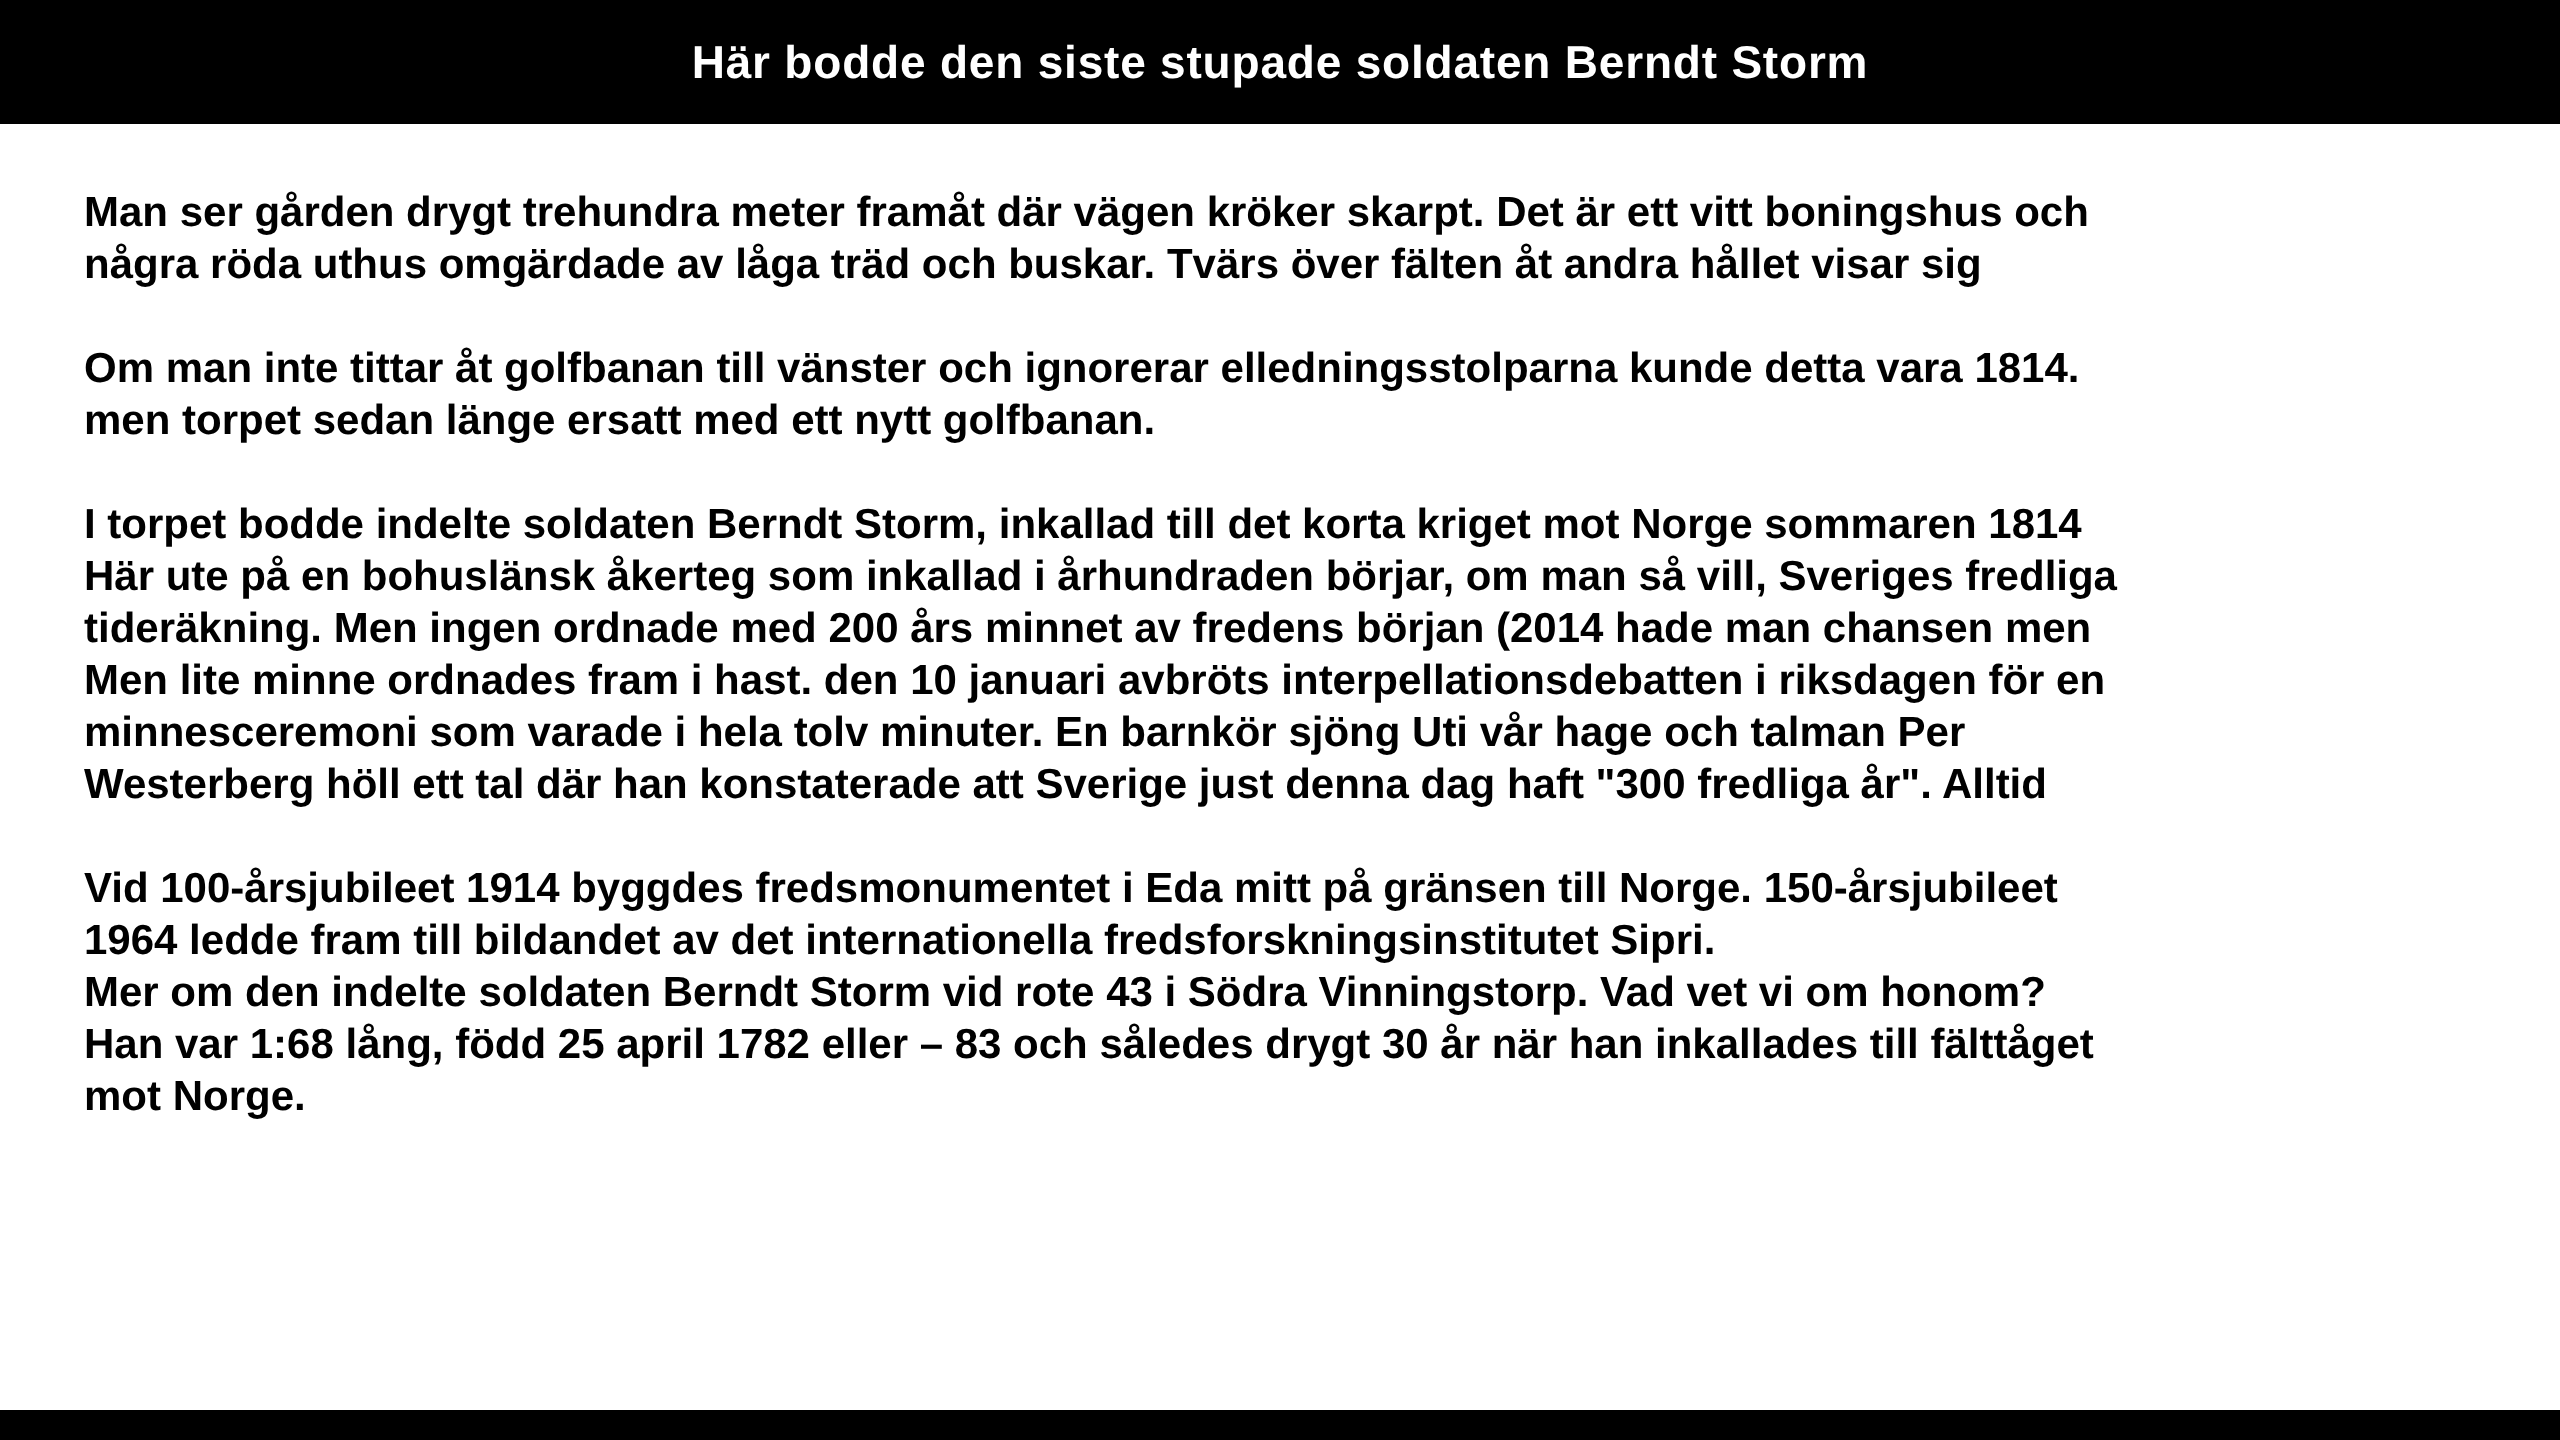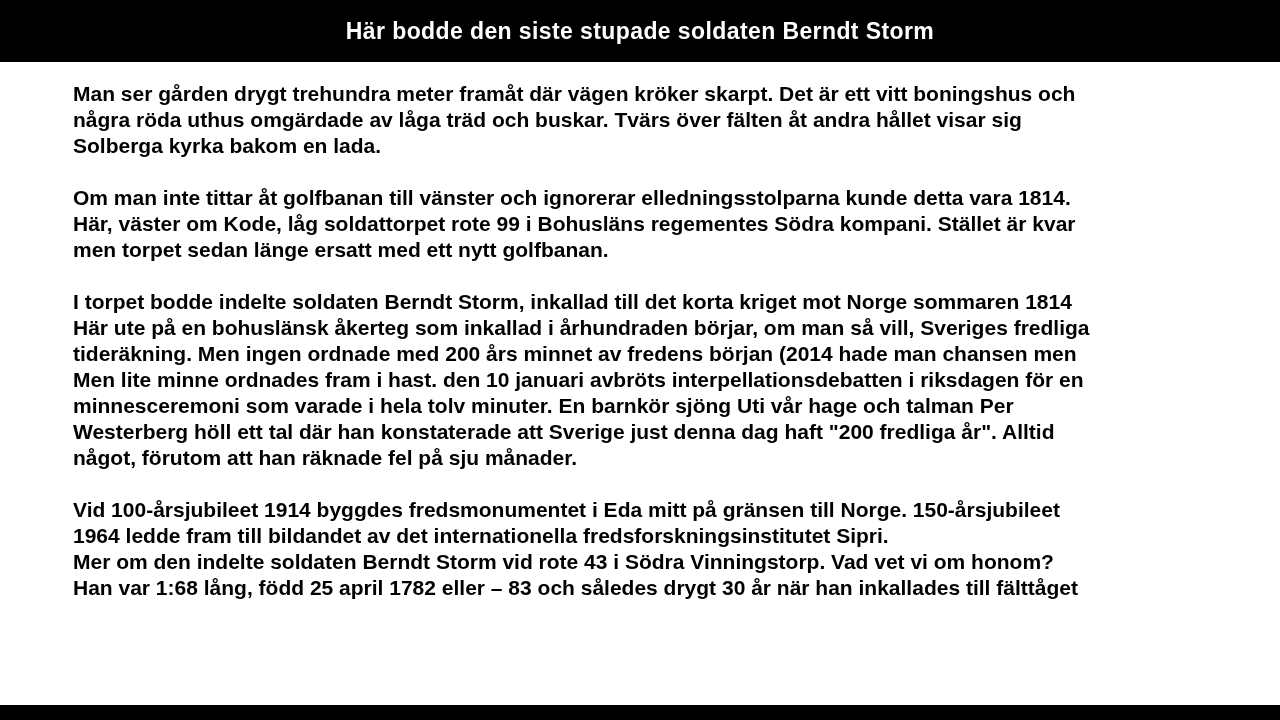--- a/index.html
+++ b/index.html
@@ -23,26 +23,25 @@
   }
   .topbar h1 {
     margin: 0;
     color: #ffffff;
     font-size: 23px;
     font-weight: bold;
     letter-spacing: 0.4px;
     white-space: nowrap;
   }
   .content {
-    padding: 19px 40px 0 42px;
+    padding: 32px 40px 0 42px;
     color: #000000;
     font-size: 21px;
     font-weight: bold;
     line-height: 26px;
-    margin-left: 31px;
   }
   .para {
     margin: 0 0 26px 0;
     padding: 0;
   }
   .line {
     display: block;
     white-space: nowrap;
   }
   .bottombar {
@@ -59,38 +58,36 @@
 
 <div class="page">
   <header class="topbar">
     <h1>Här bodde den siste stupade soldaten Berndt Storm</h1>
   </header>
 
   <main class="content">
       <p class="para">
         <span class="line">Man ser gården drygt trehundra meter framåt där vägen kröker skarpt. Det är ett vitt boningshus och</span>
         <span class="line">några röda uthus omgärdade av låga träd och buskar. Tvärs över fälten åt andra hållet visar sig</span>
-        <span class="line">Solberga kyrka bakom en lada.</span>
       </p>
       <p class="para">
         <span class="line">Om man inte tittar åt golfbanan till vänster och ignorerar elledningsstolparna kunde detta vara 1814.</span>
-        <span class="line">Här, väster om Kode, låg soldattorpet rote 99 i Bohusläns regementes Södra kompani. Stället är kvar</span>
         <span class="line">men torpet sedan länge ersatt med ett nytt golfbanan.</span>
       </p>
       <p class="para">
         <span class="line">I torpet bodde indelte soldaten Berndt Storm, inkallad till det korta kriget mot Norge sommaren 1814</span>
         <span class="line">Här ute på en bohuslänsk åkerteg som inkallad i århundraden börjar, om man så vill, Sveriges fredliga</span>
         <span class="line">tideräkning. Men ingen ordnade med 200 års minnet av fredens början (2014 hade man chansen men</span>
         <span class="line">Men lite minne ordnades fram i hast. den 10 januari avbröts interpellationsdebatten i riksdagen för en</span>
         <span class="line">minnesceremoni som varade i hela tolv minuter. En barnkör sjöng Uti vår hage och talman Per</span>
-        <span class="line">Westerberg höll ett tal där han konstaterade att Sverige just denna dag haft "200 fredliga år". Alltid</span>
-        <span class="line">något, förutom att han räknade fel på sju månader.</span>
+        <span class="line">Westerberg höll ett tal där han konstaterade att Sverige just denna dag haft "300 fredliga år". Alltid</span>
       </p>
       <p class="para">
         <span class="line">Vid 100-årsjubileet 1914 byggdes fredsmonumentet i Eda mitt på gränsen till Norge. 150-årsjubileet</span>
         <span class="line">1964 ledde fram till bildandet av det internationella fredsforskningsinstitutet Sipri.</span>
         <span class="line">Mer om den indelte soldaten Berndt Storm vid rote 43 i Södra Vinningstorp. Vad vet vi om honom?</span>
         <span class="line">Han var 1:68 lång, född 25 april 1782 eller – 83 och således drygt 30 år när han inkallades till fälttåget</span>
+        <span class="line">mot Norge.</span>
       </p>
     </main>
 
   <footer class="bottombar"></footer>
 </div>
 
 </body></html>

